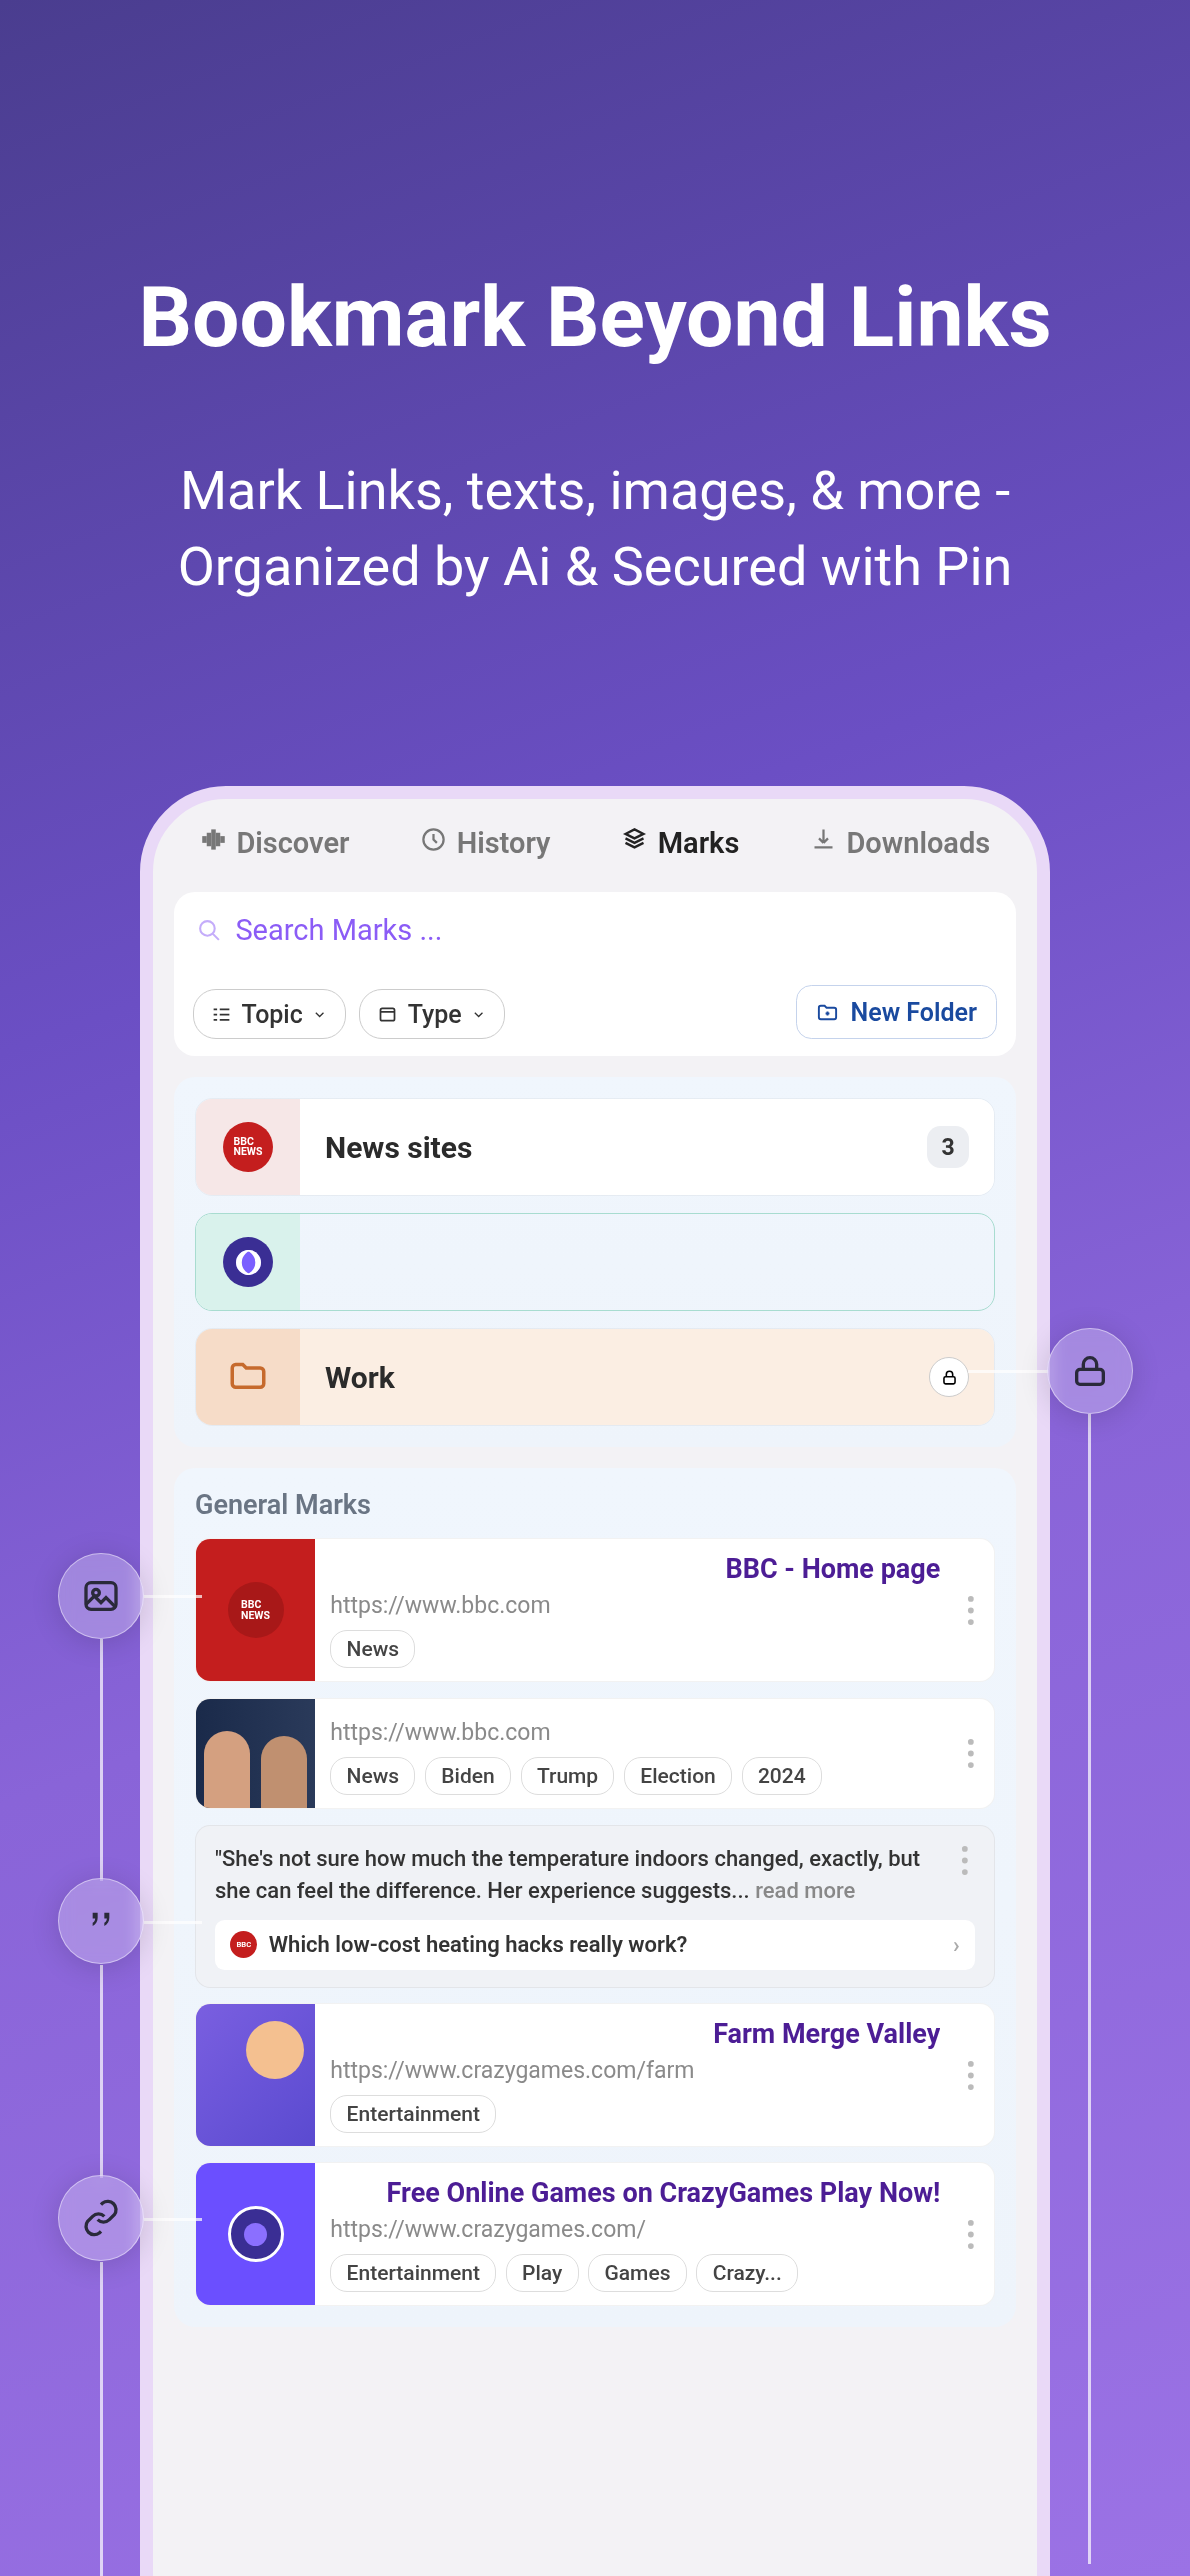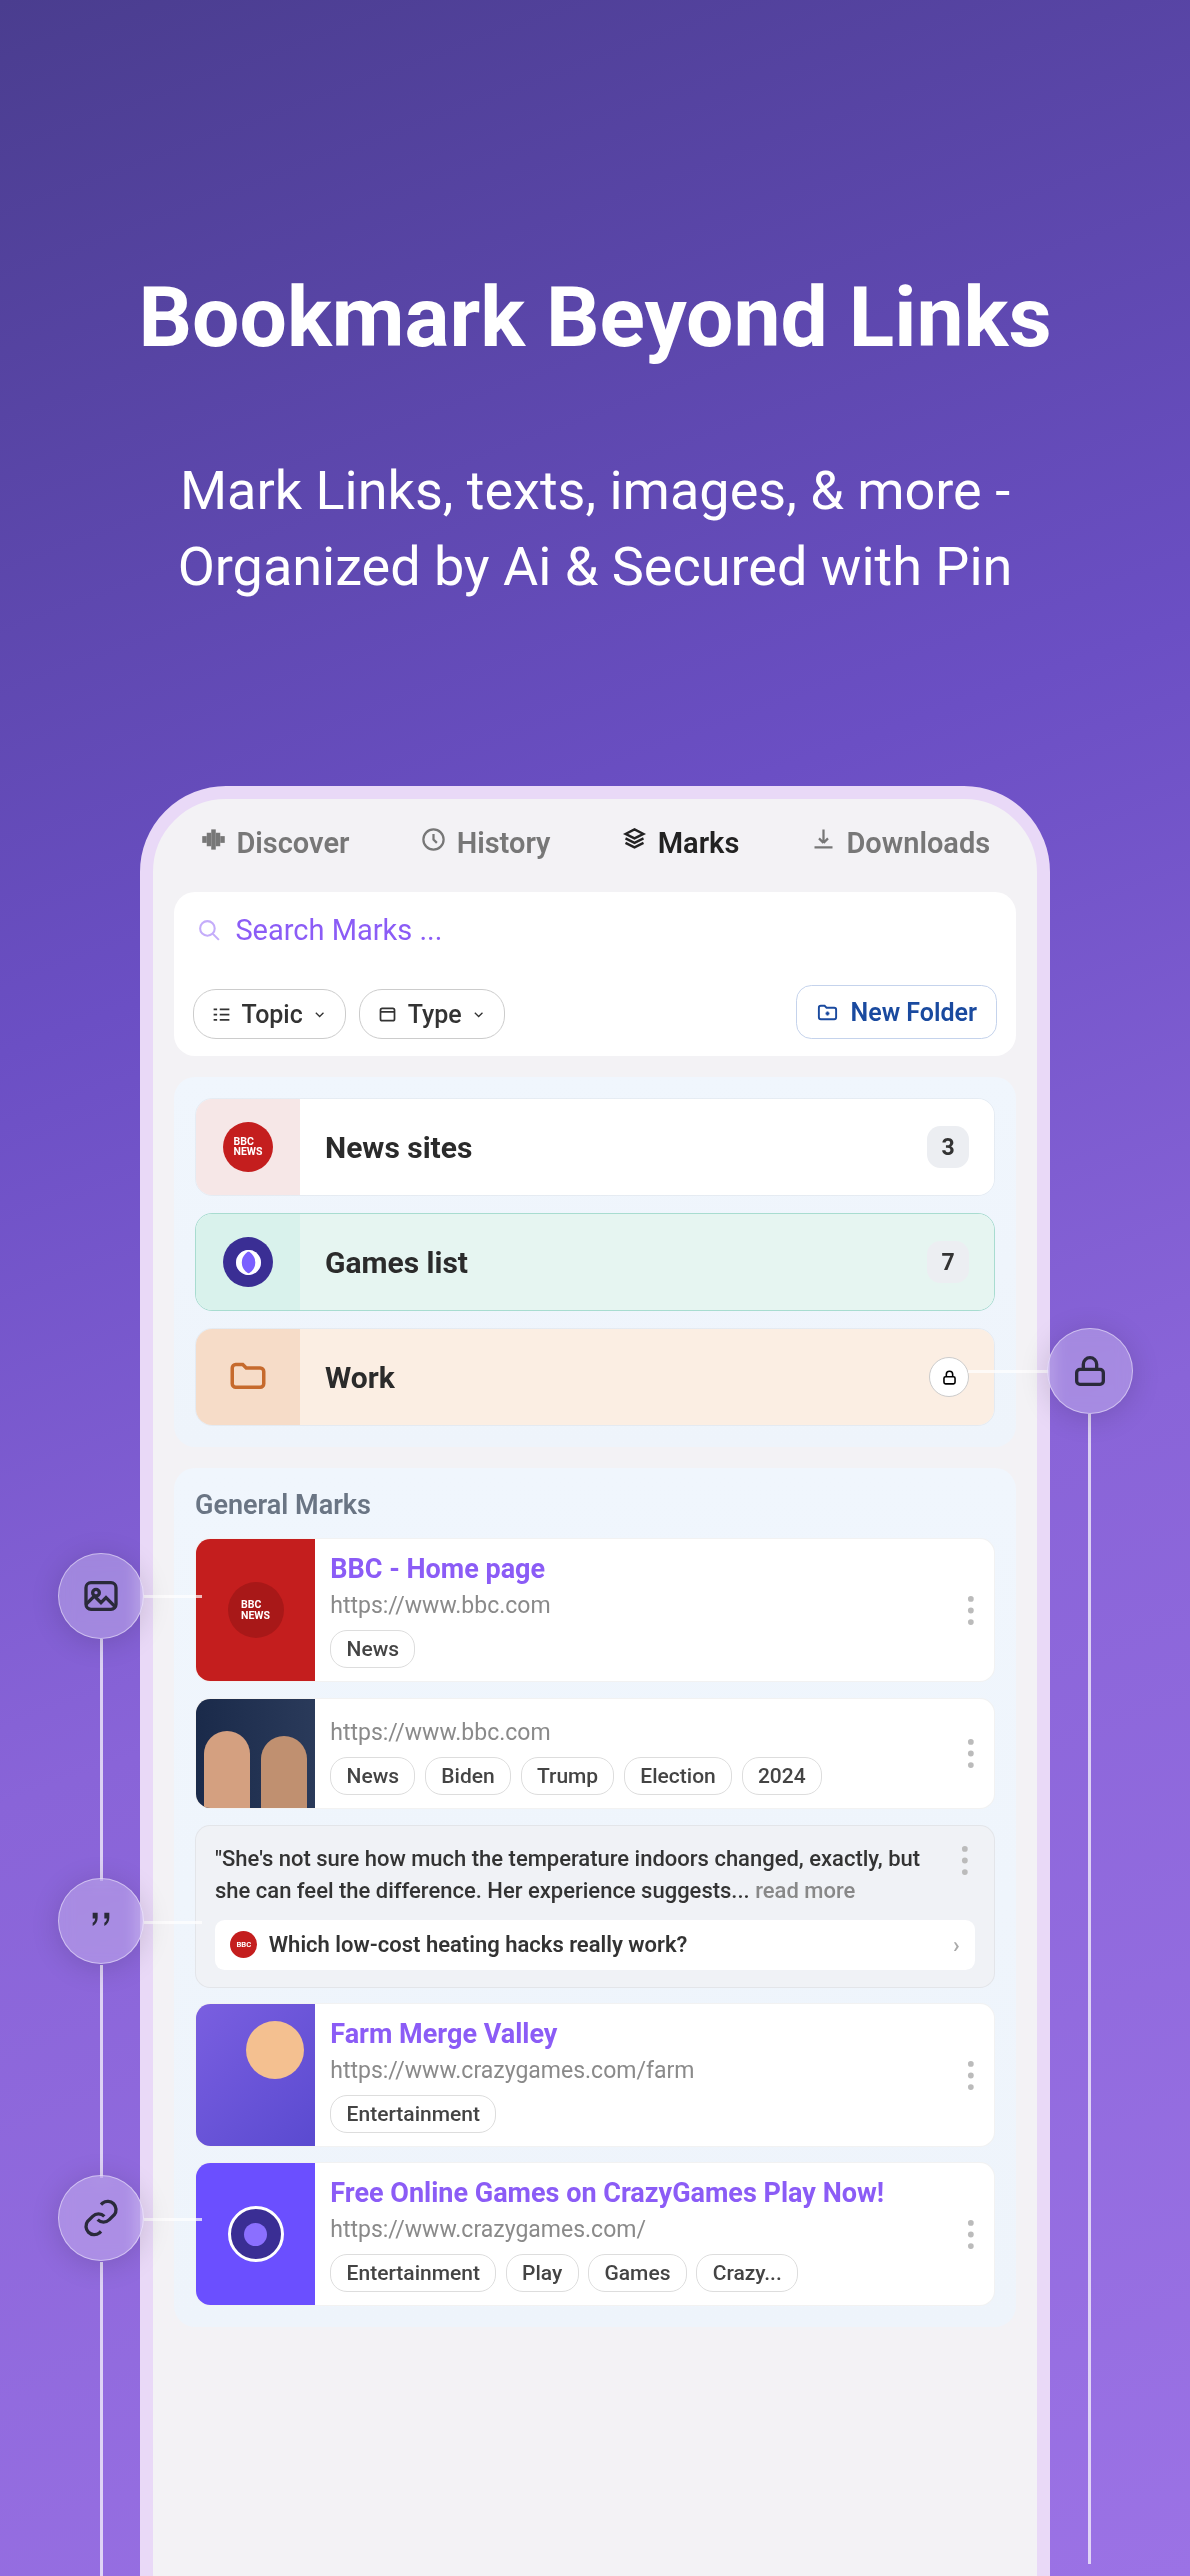--- a/index.html
+++ b/index.html
@@ -193,21 +193,21 @@
   flex-shrink: 0;
   display: flex;
   align-items: center;
   justify-content: center;
 }
 .mark-content {
   flex: 1;
   padding: 13.4px 7.7px 13.4px 15.3px;
   min-width: 0;
 }
-.mark-title { font-size: 27px; font-weight: 700; color: #8b5cf6; white-space: nowrap; overflow: hidden; text-overflow: ellipsis; }
+.mark-title { font-size: 27px; font-weight: 700; color: #4c1d95; white-space: nowrap; overflow: hidden; text-overflow: ellipsis; text-align: right; }
 .mark-url { font-size: 23px; color: #8a8a8a; margin-top: 7px; white-space: nowrap; overflow: hidden; text-overflow: ellipsis; }
 .mark-tags { display: flex; gap: 9.6px; margin-top: 11.5px; flex-wrap: wrap; }
 .mark-tag {
   border: 1.4px solid #ddd;
   border-radius: 17px;
   padding: 5.8px 15.3px;
   font-size: 21px;
   color: #444;
   font-weight: 500;
 }
@@ -374,24 +374,20 @@
       <div class="folder-body">
         <div class="folder-name-text">News sites</div>
         <div class="folder-badge">3</div>
       </div>
     </div>
 
     <div class="folder-row folder-games">
       <div class="folder-icon-box">
           <div class="folder-icon-inner"></div>
         </div>
-      <div class="folder-body">
-        <div class="folder-name-text">Games list</div>
-        <div class="folder-badge">7</div>
-      </div>
     </div>
 
     <div class="folder-row folder-work" style="margin-bottom:0">
       <div class="folder-icon-box">
         <div class="folder-icon-inner"><svg viewBox="0 0 24 24" fill="none" stroke="currentColor" stroke-width="2">
               <path d="M3 8a2 2 0 012-2h4l2 2h8a2 2 0 012 2v7a2 2 0 01-2 2H5a2 2 0 01-2-2V8z"></path>
             </svg></div>
       </div>
       <div class="folder-body">
         <div class="folder-name-text">Work</div>

